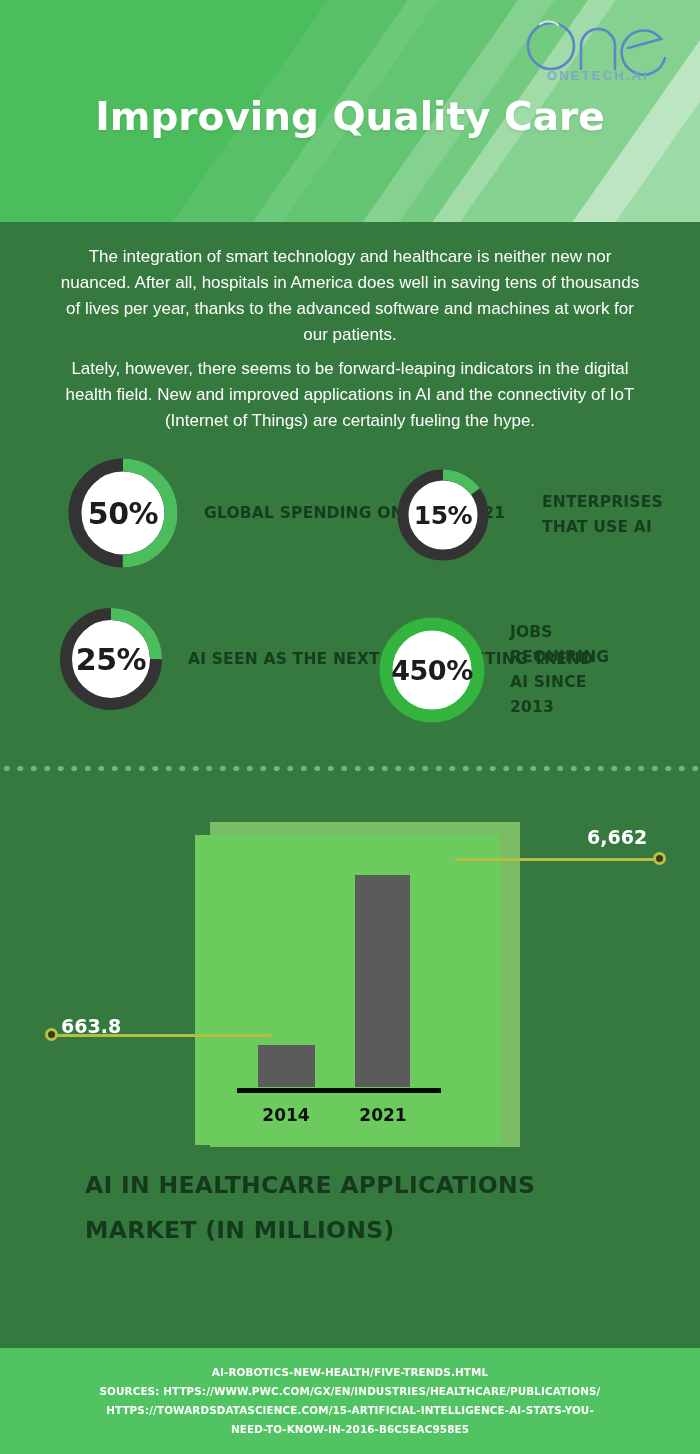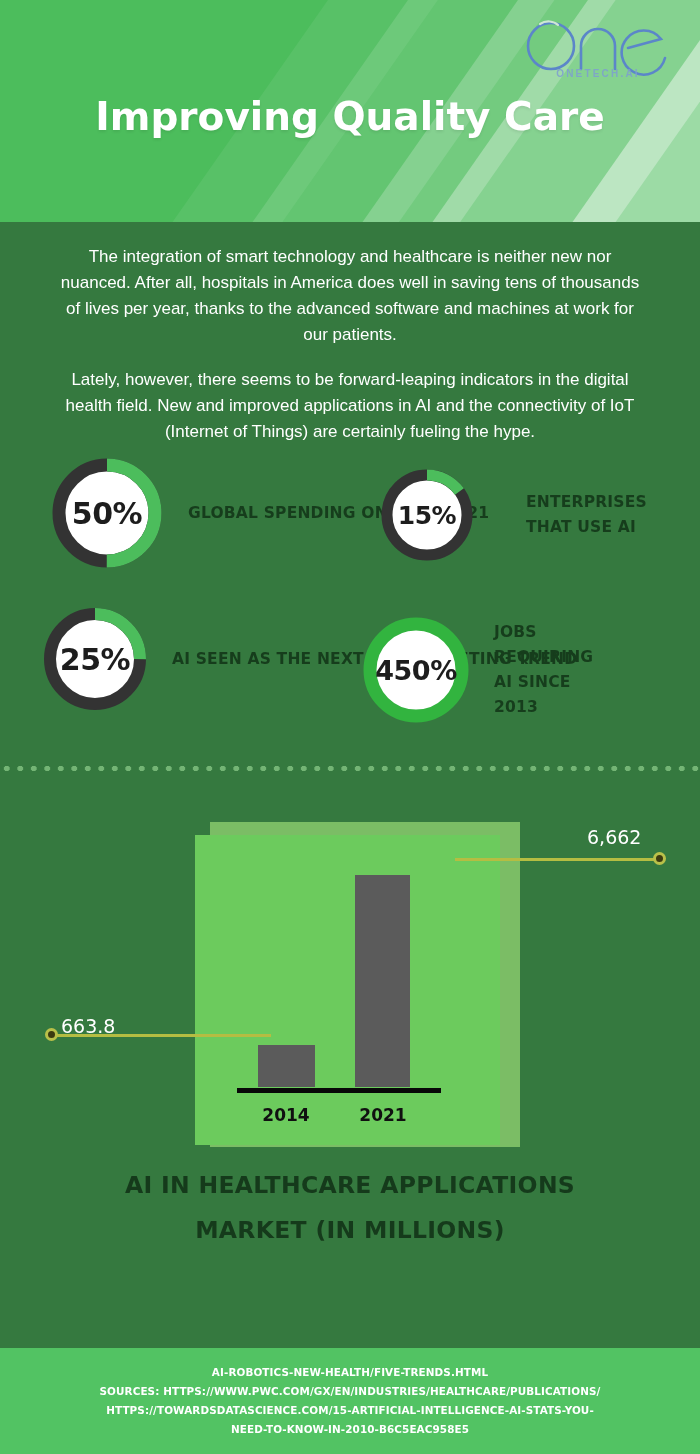--- a/index.html
+++ b/index.html
@@ -48,21 +48,21 @@
     top: 8px;
     width: 160px;
     height: 80px;
     text-align: center;
   }
   .logo svg { display: block; }
   .logo-sub {
     position: absolute;
     left: 0; right: 0;
     top: 60px;
-    font-size: 10px;
+    font-size: 13px;
     letter-spacing: 2.2px;
     color: #7e9fd0;
     font-weight: bold;
     opacity: .85;
   }
 
   .title {
     position: absolute;
     left: 0; right: 0;
     top: 88px;
@@ -82,24 +82,24 @@
     position: absolute;
     top: 244px;
     left: 56px;
     width: 588px;
     text-align: center;
     color: #ffffff;
     font-size: 17px;
     line-height: 26px;
     font-family: "Liberation Sans", sans-serif;
   }
-  .intro p + p { margin-top: 19px; }
-
-  
-  .stats { position: absolute; top: 446px; left: 0; width: 580px; height: 300px; }
+  .intro p + p { margin-top: 8px; }
+
+  
+  .stats { position: absolute; top: 446px; left: 16px; width: 580px; height: 300px; }
   .stat { position: absolute; display: flex; align-items: center; }
   .stat-ring { position: relative; flex: 0 0 auto; }
   .stat-ring svg { display: block; }
   .stat-ring .pct {
     position: absolute; inset: 0;
     display: flex; align-items: center; justify-content: center;
     font-family: "DejaVu Sans", sans-serif;
     font-weight: bold;
     color: #1d1d1d;
     letter-spacing: -0.5px;
@@ -184,41 +184,41 @@
     width: 13px; height: 13px;
     border-radius: 50%;
     background: #3c3a10;
     border: 3px solid #b9c049;
     top: -6px;
   }
   .callout .cval {
     position: absolute;
     color: #ffffff;
     font-family: "DejaVu Sans", sans-serif;
-    font-weight: normal;
+    font-weight: bold;
     font-size: 19px;
     white-space: nowrap;
     top: -32px;
   }
   
   #callout-high { left: 455px; top: 46px; }
   #callout-high .cline { left: 0; width: 205px; }
   #callout-high .cdot  { left: 198px; }
   #callout-high .cval  { left: 132px; }
   
   #callout-low { left: 45px; top: 222px; }
   #callout-low .cline { left: 8px; width: 218px; }
   #callout-low .cdot  { left: 0px; }
   #callout-low .cval  { left: 16px; margin-top: 13px; }
 
   .chart-caption {
     position: absolute;
     top: 1163px; left: 85px;
     width: 530px;
-    text-align: center;
+    text-align: left;
     color: #153a1b;
     font-family: "DejaVu Sans", sans-serif;
     font-weight: bold;
     font-size: 23.5px;
     line-height: 45px;
     letter-spacing: 0.3px;
   }
 
   
   .footer {
@@ -351,17 +351,17 @@
     </div>
   </div>
 
   <div class="chart-caption">AI IN HEALTHCARE APPLICATIONS MARKET (IN MILLIONS)</div>
 
   <div class="footer">
     <div class="footer-text">
       <div>AI-ROBOTICS-NEW-HEALTH/FIVE-TRENDS.HTML</div>
       <div>SOURCES: HTTPS://WWW.PWC.COM/GX/EN/INDUSTRIES/HEALTHCARE/PUBLICATIONS/</div>
       <div>HTTPS://TOWARDSDATASCIENCE.COM/15-ARTIFICIAL-INTELLIGENCE-AI-STATS-YOU-</div>
-      <div>NEED-TO-KNOW-IN-2010-B6C5EAC958E5</div>
+      <div>NEED-TO-KNOW-IN-2016-B6C5EAC958E5</div>
     </div>
   </div>
 
 </div>
 
 </body></html>

